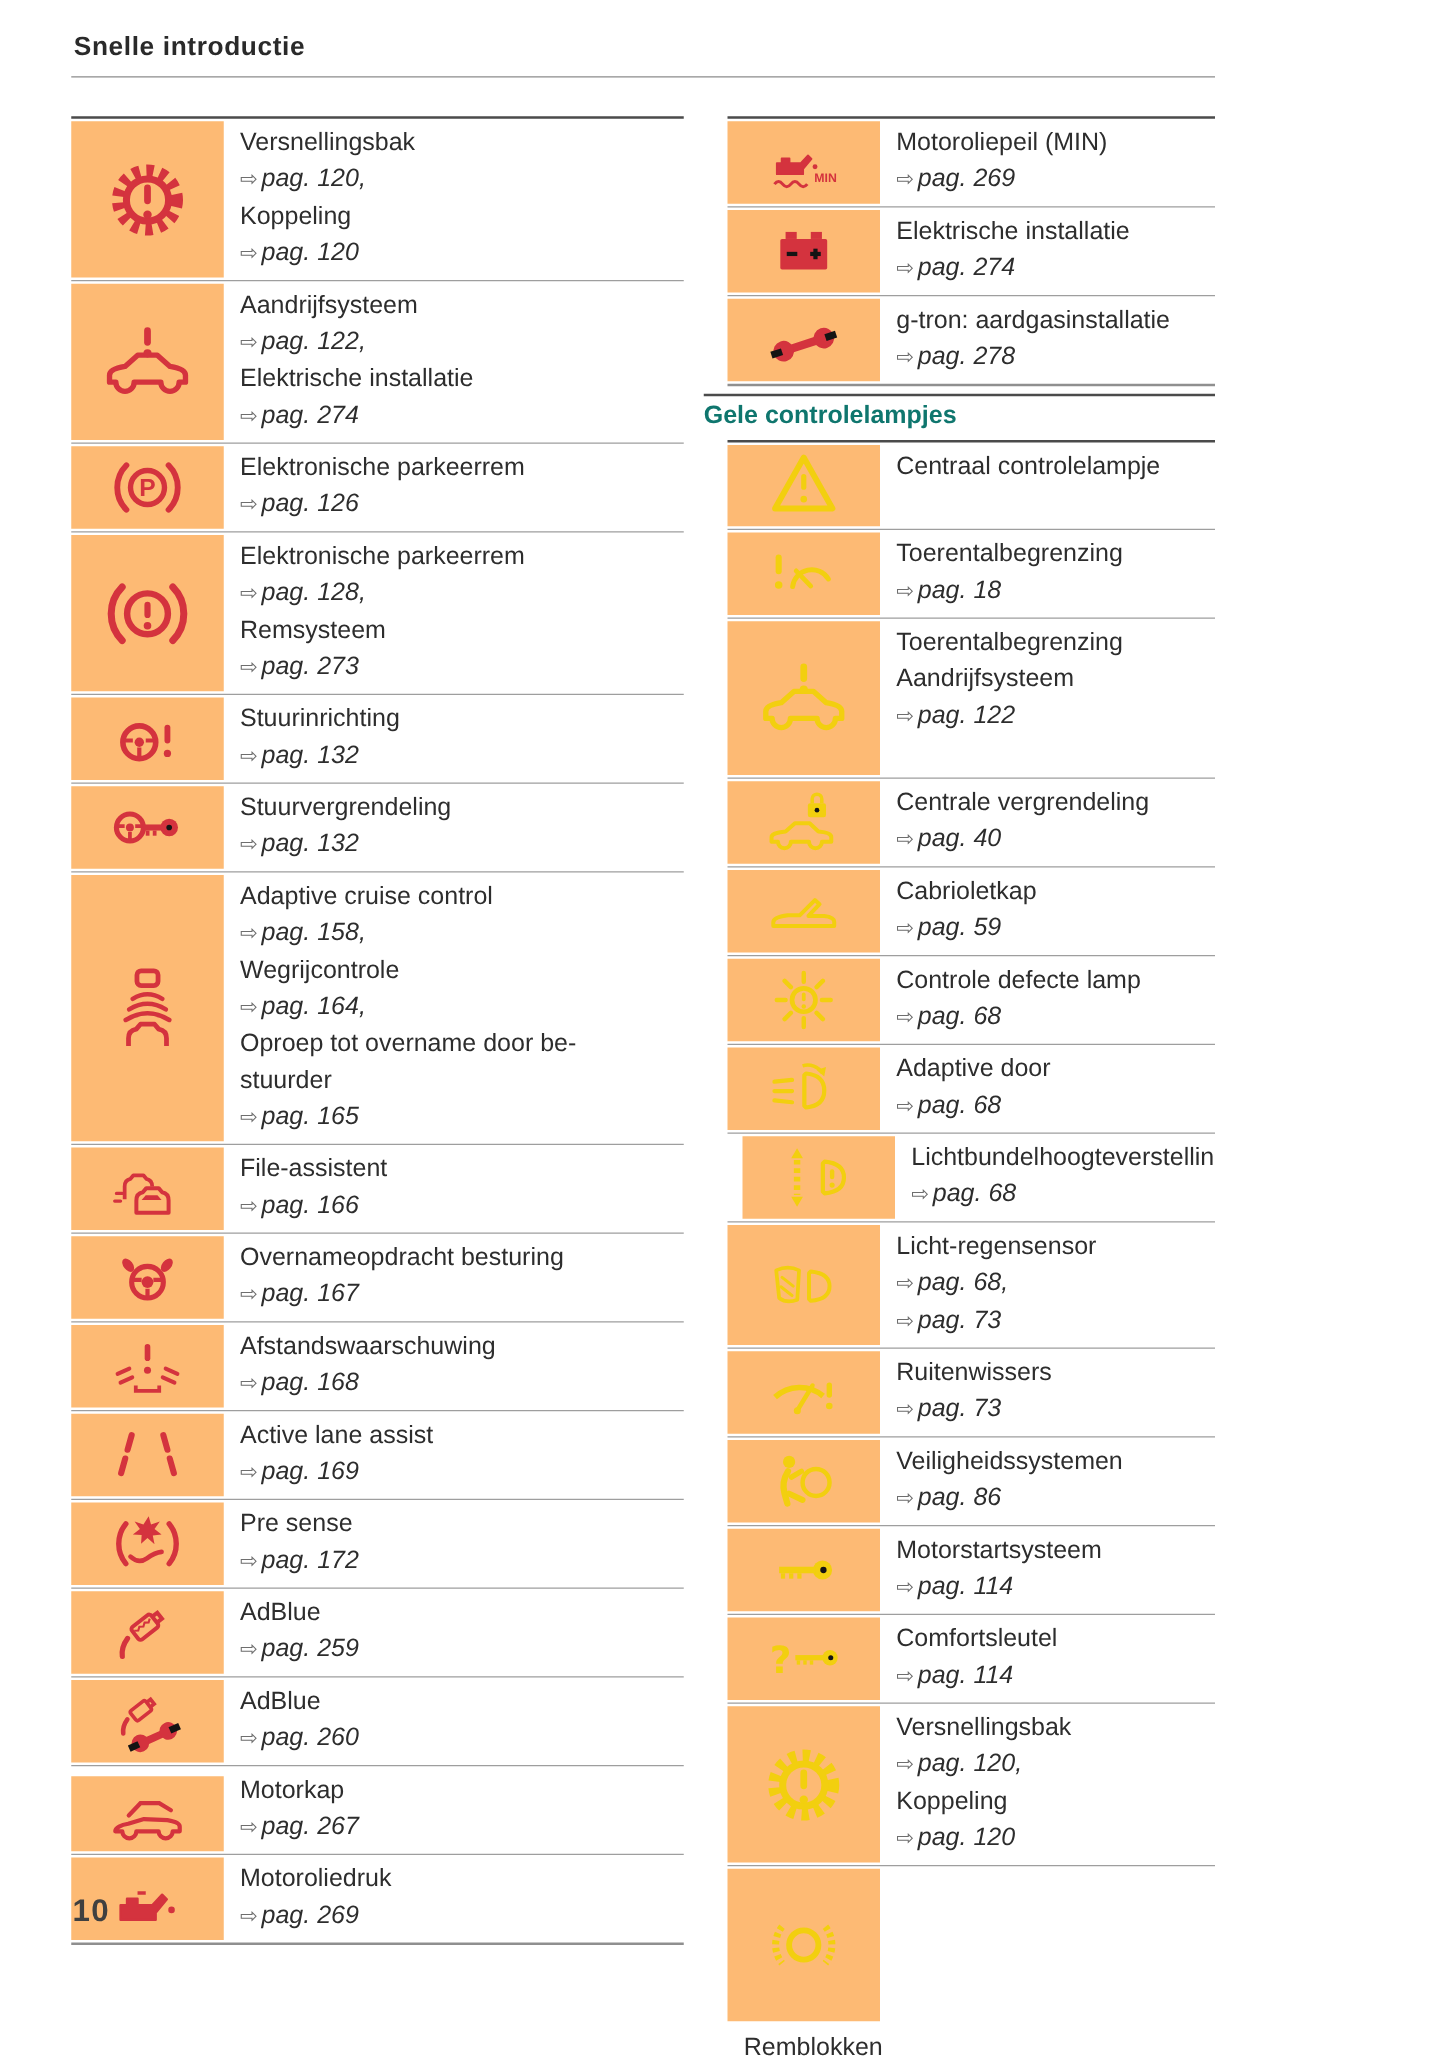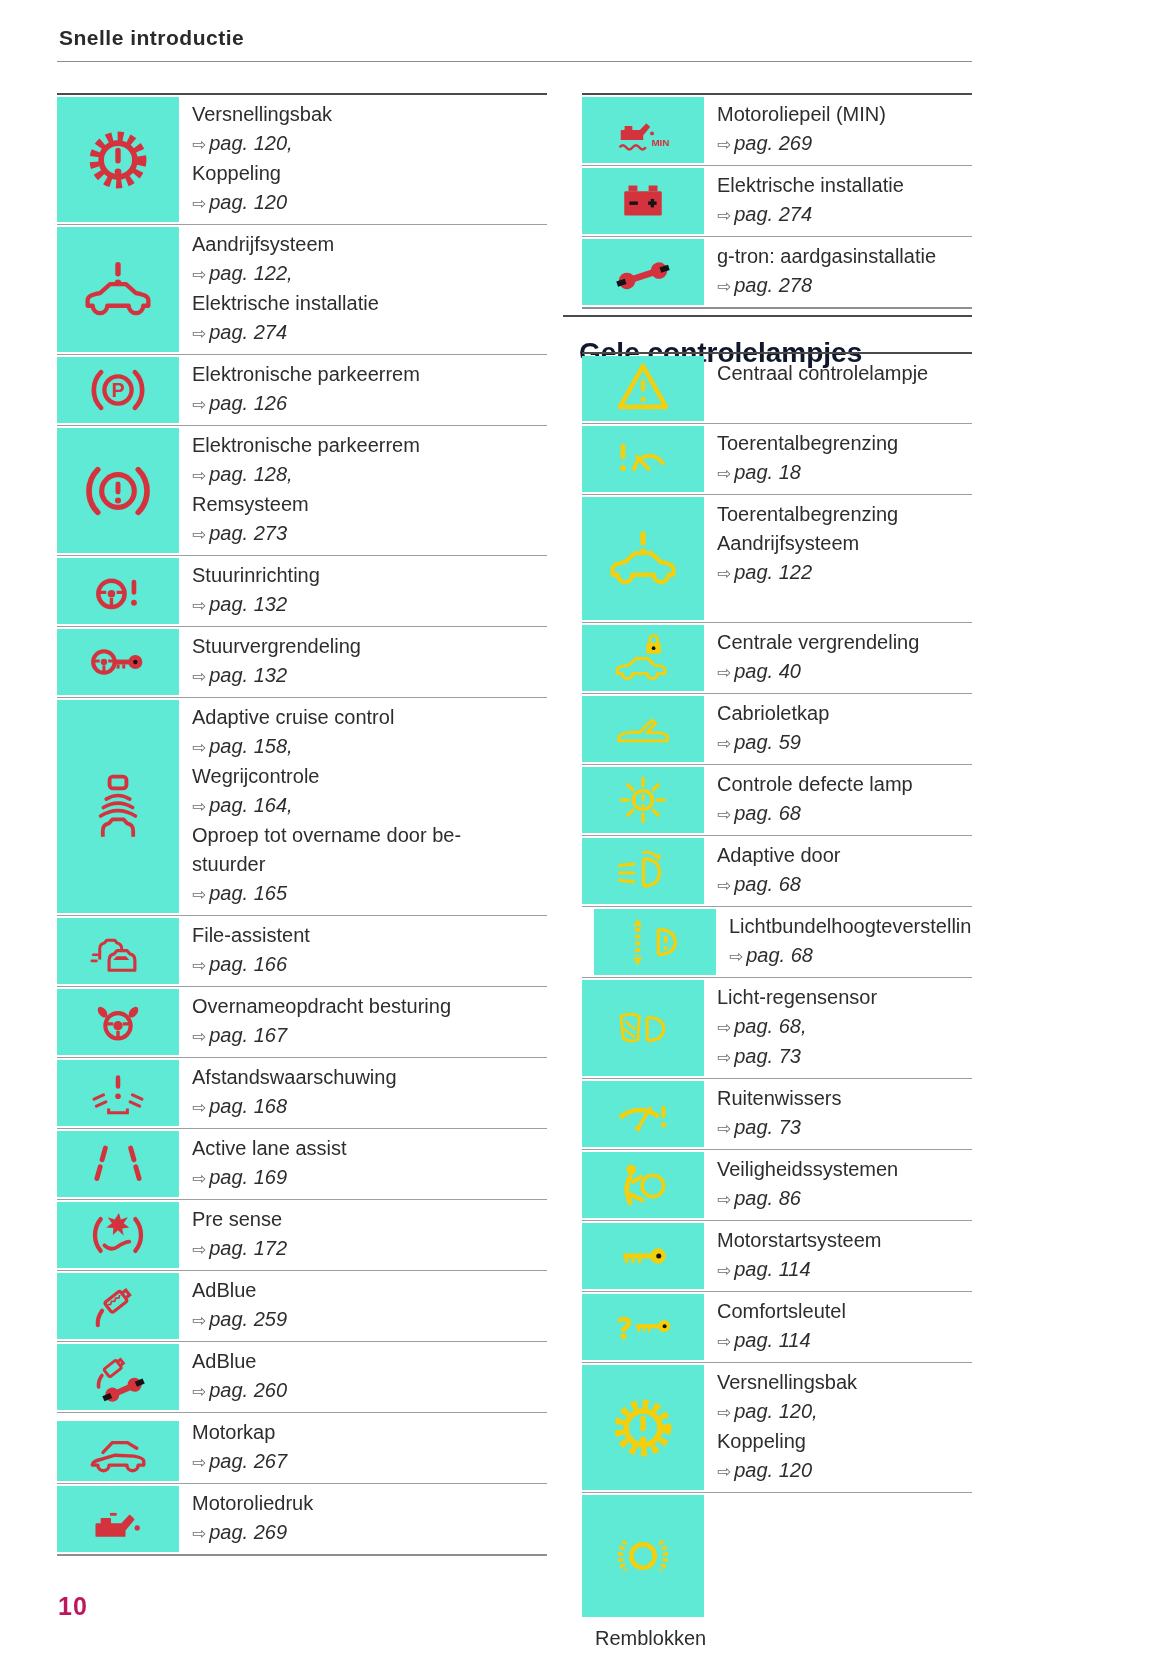--- a/index.html
+++ b/index.html
@@ -10,48 +10,48 @@
   .page-title{
     position:absolute;left:59px;top:26px;margin:0;
     font-size:21px;font-weight:bold;color:#2a2a2a;letter-spacing:0.5px;
   }
   .title-rule{position:absolute;left:57px;top:61px;width:1013px;height:1px;background:#8c8c8c;}
   .wl-table{position:absolute;border-top:2px solid #4b4b4b;border-bottom:2px solid #8f8f8f;}
   #left-table{left:57px;top:93px;width:490px;}
   #right-table-a{left:582px;top:93px;width:488px;}
   .section-rule{position:absolute;left:563px;top:315px;width:507px;height:2px;background:#4b4b4b;}
   .section-title{
-    position:absolute;left:563px;top:321px;margin:16px;
-    font-size:28px;font-weight:bold;color:#0f172a;
+    position:absolute;left:563px;top:321px;margin:0;
+    font-size:20px;font-weight:bold;color:#0f766e;
   }
   #right-table-b{left:582px;top:352px;width:488px;}
   .wl-row{display:flex;border-bottom:1px solid #9e9e9e;}
   .wl-row:last-child{border-bottom:none;}
   .icon-cell{
-    flex:0 0 122px;width:122px;background:#5eead4;margin:2px 0;
+    flex:0 0 122px;width:122px;background:#fdba74;margin:2px 0;
     display:flex;align-items:center;justify-content:center;overflow:hidden;
   }
   .text-cell{
     flex:1;padding:5px 6px 6px 13px;
     font-size:20px;line-height:29px;color:#2d2d2d;
   }
   .lamp-title{white-space:nowrap;}
   .lamp-ref em{font-style:italic;}
   .ref-arrow{
     font-family:"DejaVu Sans",sans-serif;font-style:normal;
     color:#6e6e6e;font-size:17px;margin-right:3px;
   }
   .next-arrow{
     position:absolute;left:1072px;top:1506px;
     font-family:"DejaVu Sans",sans-serif;font-size:23px;line-height:1;
     color:#47525b;
   }
   .page-number{
-    position:absolute;left:58px;top:1592px;
-    font-size:25px;font-weight:bold;color:#be185d;letter-spacing:1px;
+    position:absolute;left:58px;top:1515px;
+    font-size:25px;font-weight:bold;color:#404040;letter-spacing:1px;
   }
 </style>
 </head>
 <body>
 
 <div class="page">
   <h1 class="page-title">Snelle introductie</h1>
   <div class="title-rule"></div>
 
   <div class="wl-table" id="left-table">

